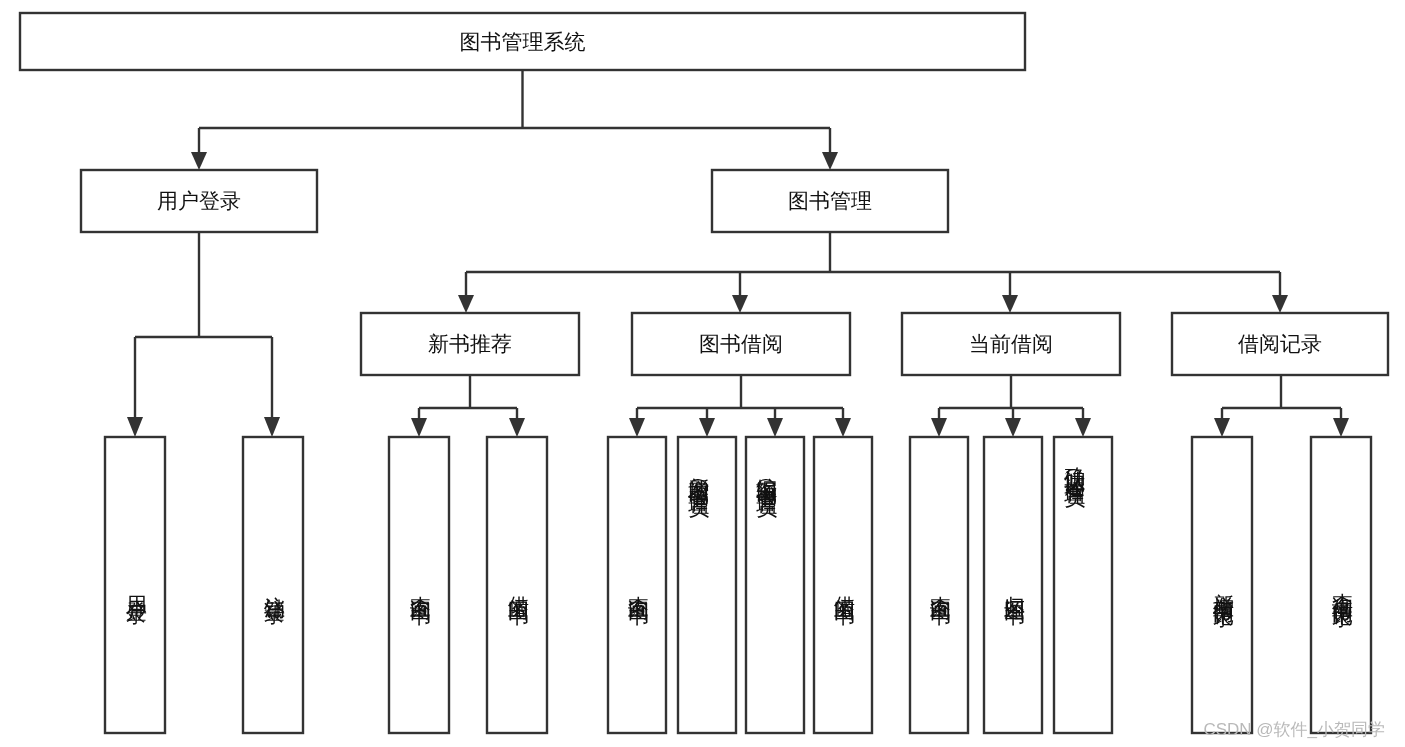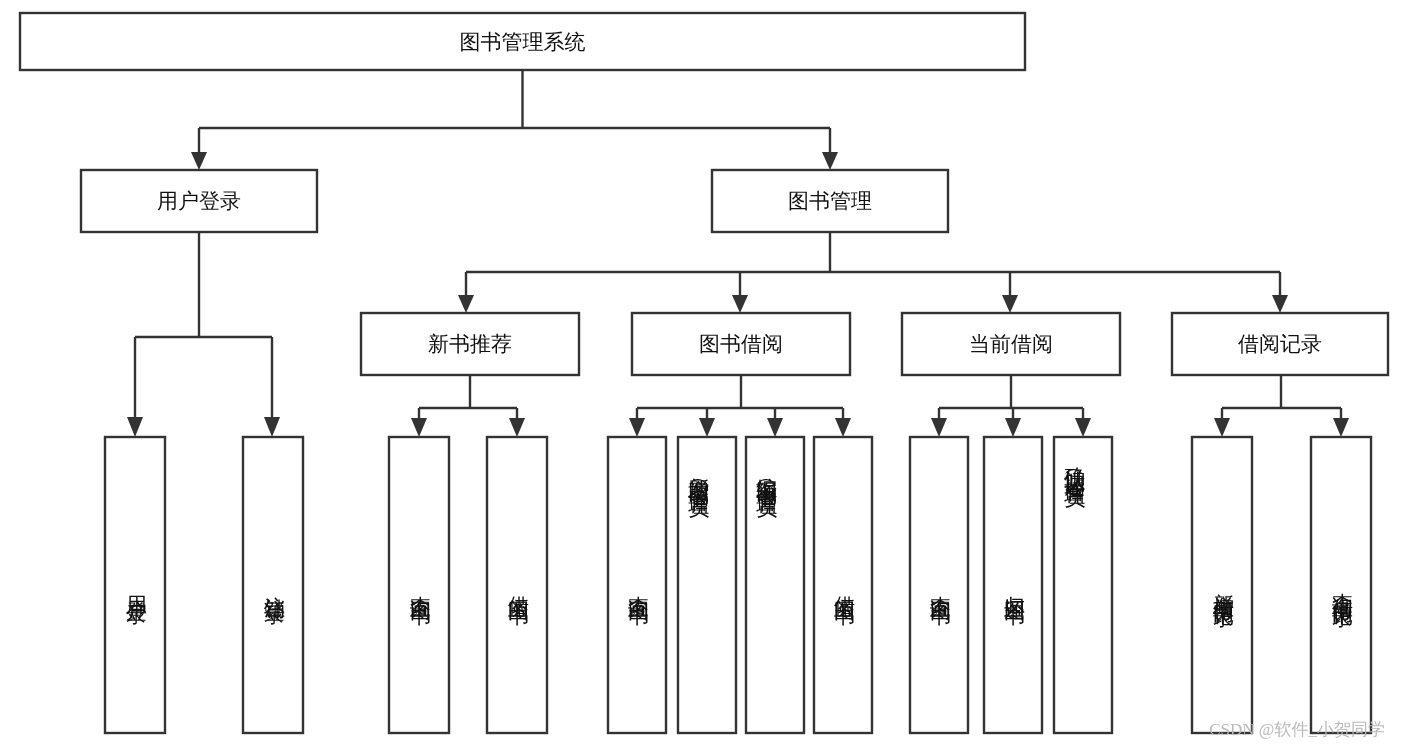--- a/index.html
+++ b/index.html
@@ -53,21 +53,21 @@
   .label-v {
     font-size: 21px;
     writing-mode: tb;
     glyph-orientation-vertical: 0;
     letter-spacing: 3px;
   }
   .watermark {
     position: absolute;
     right: 12px;
     bottom: 6px;
-    font-family: Liberation Serif, serif;
+    font-family: Liberation Sans, sans-serif;
     font-size: 17px;
     color: #b9b9b9;
     white-space: nowrap;
     pointer-events: none;
   }
 </style>
 </head>
 <body>
 
 <div id="diagram-root">

